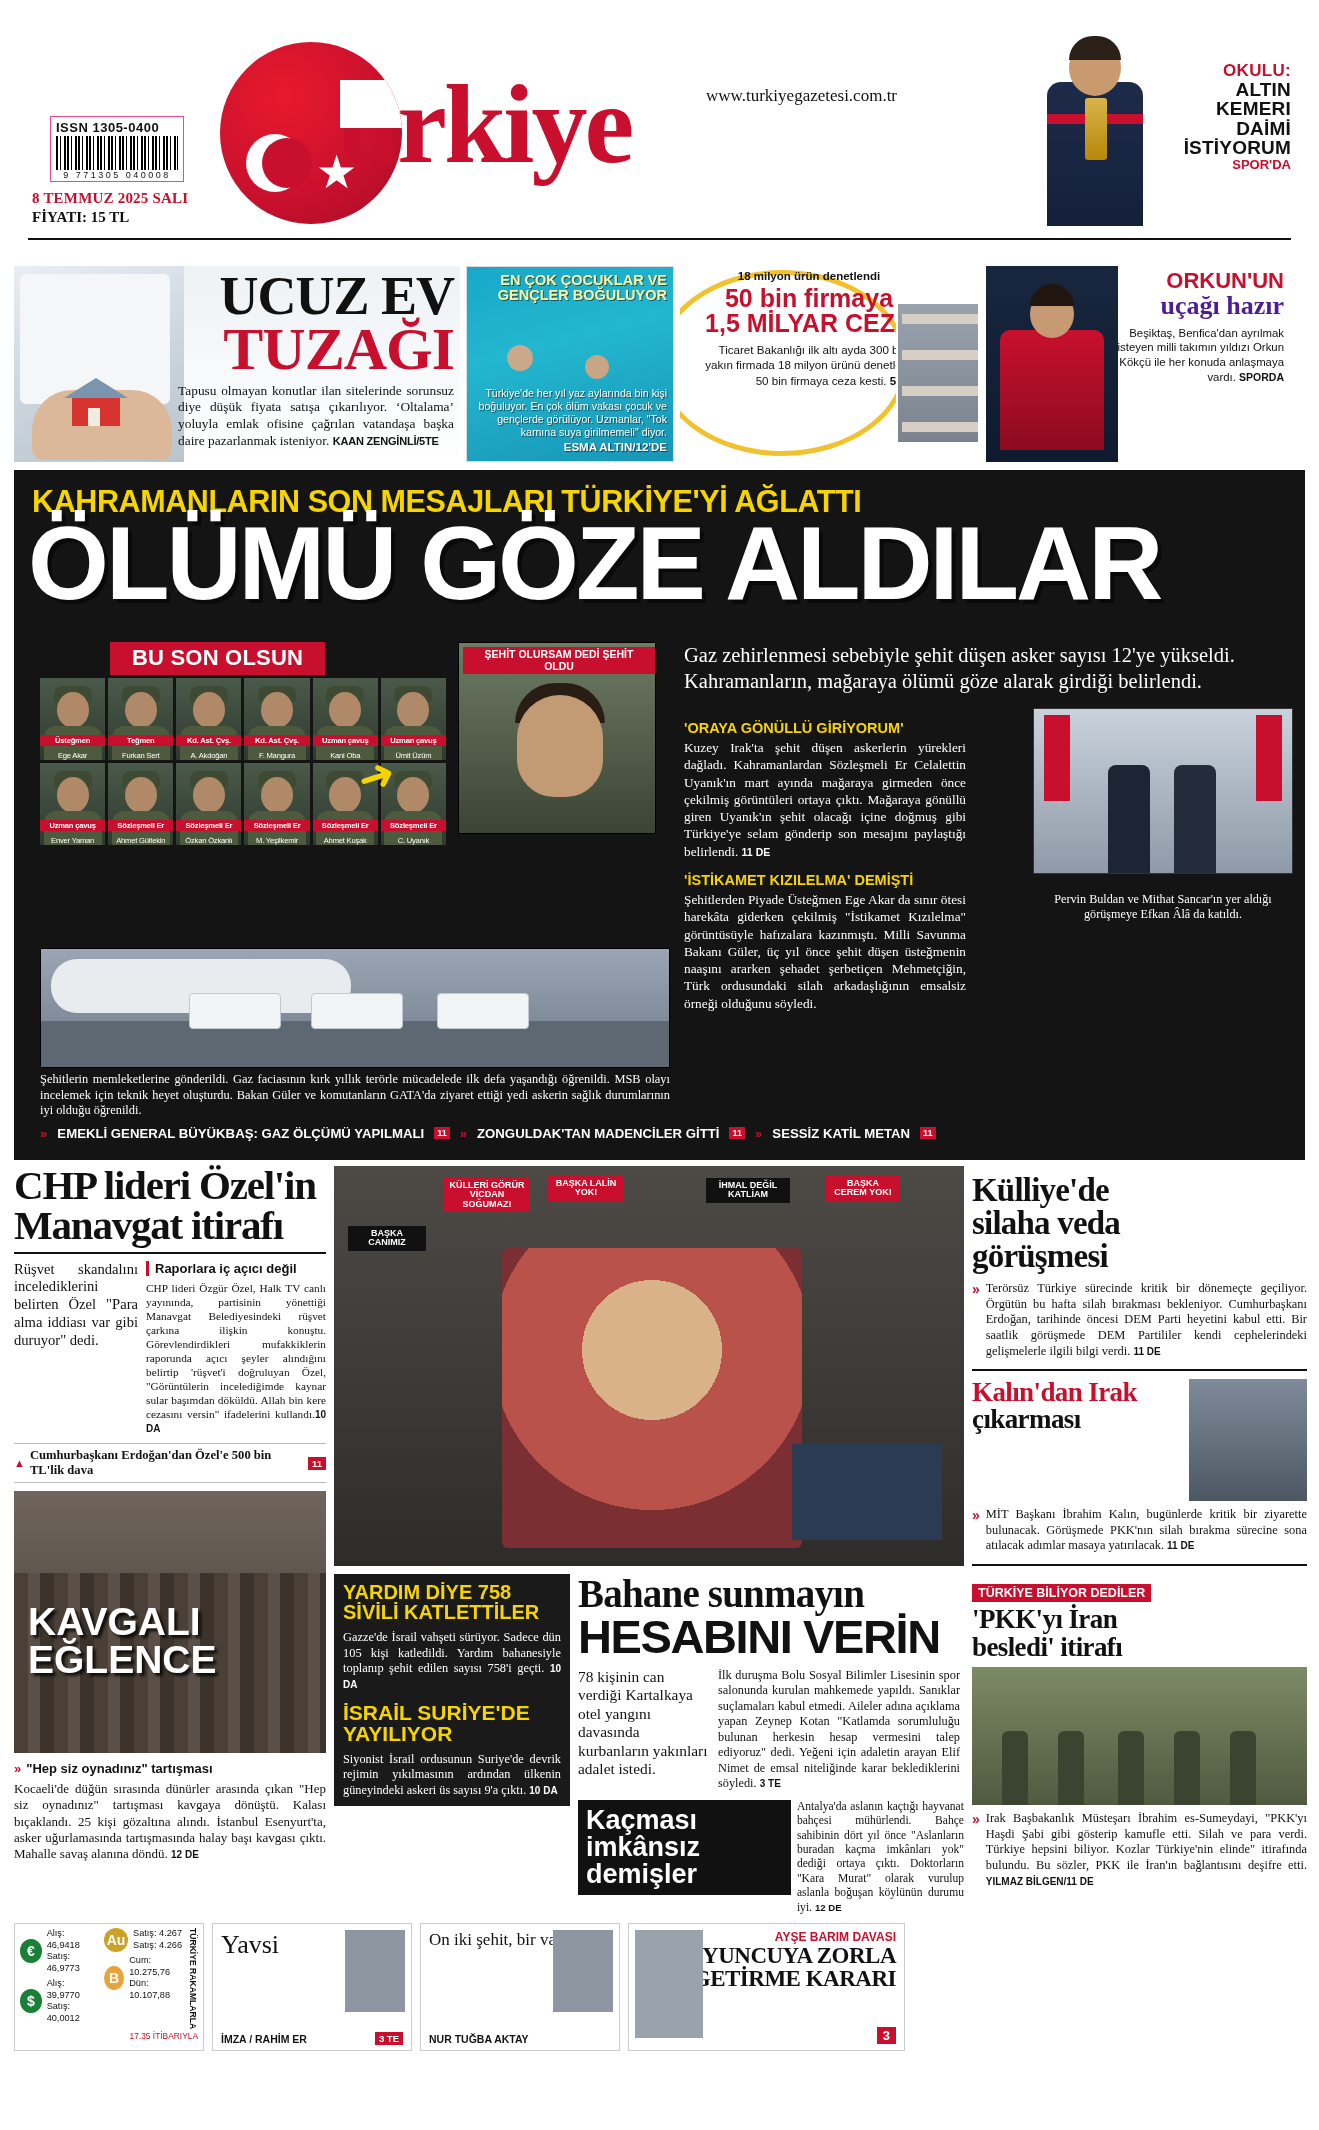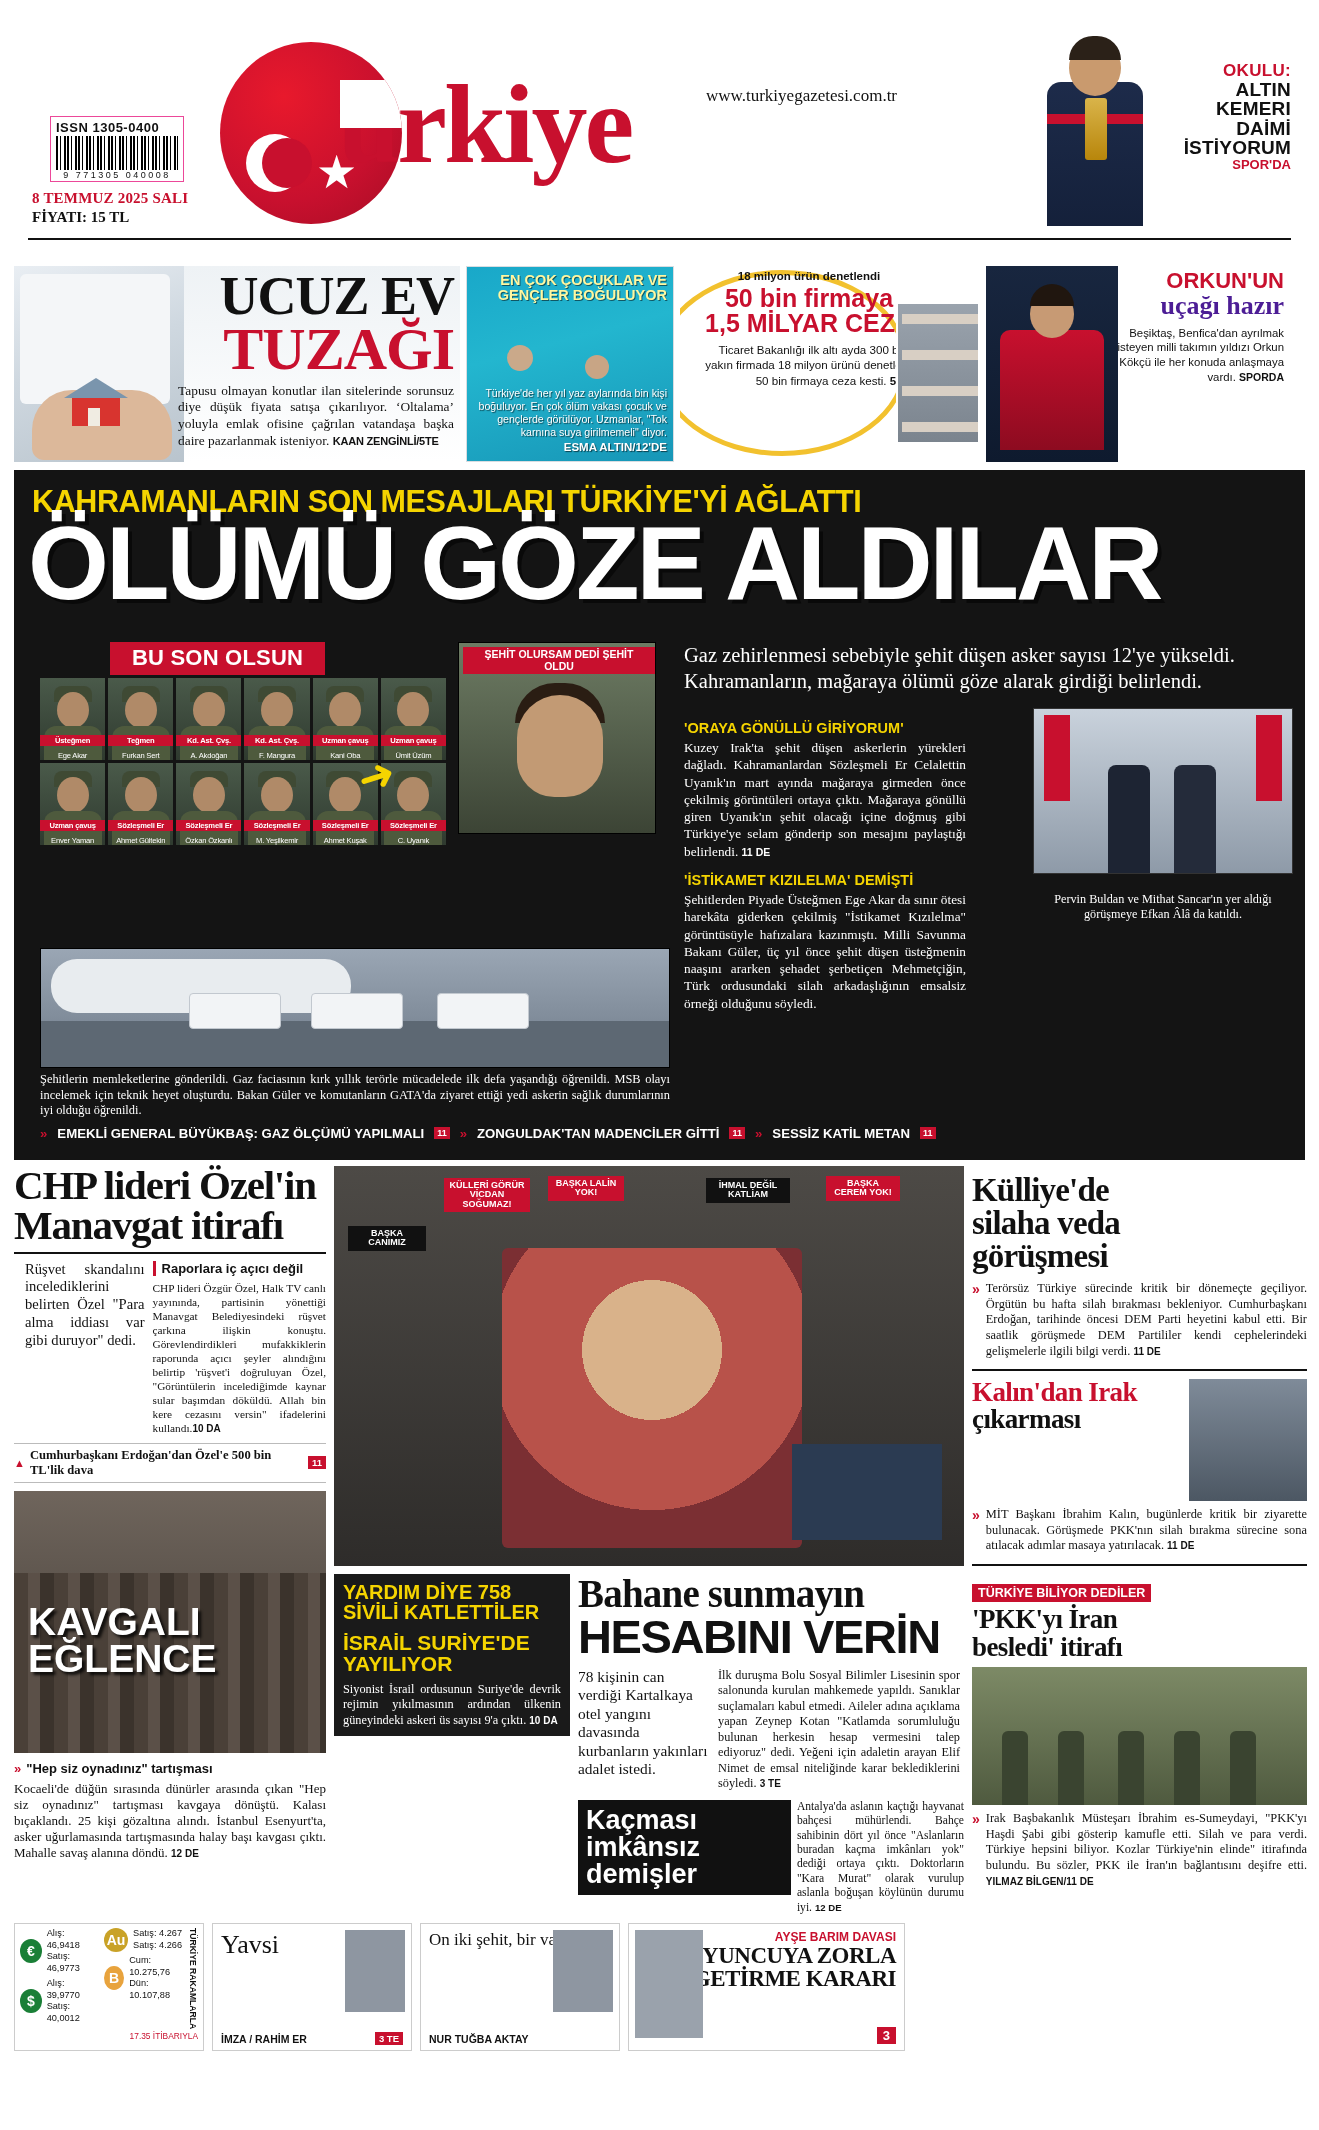--- a/index.html
+++ b/index.html
@@ -190,21 +190,21 @@
   
   .lower { position: relative; margin-top: 6px; display: flex; gap: 8px; }
   .col-left  { width: 312px; }
   .col-mid   { width: 630px; }
   .col-right { width: 335px; }
 
   .chp-h1 { font-family:"Liberation Serif",serif; font-weight:700; font-size: 41px; line-height: .97; letter-spacing:-1.2px; }
   .chp-h2 { font-family:"Liberation Serif",serif; font-weight:700; font-size: 41px; line-height: .97; letter-spacing:-1.2px; }
   .chp-rule { height: 2px; background:#111; margin: 6px 0 7px 0; }
   .chp-two { display:flex; gap: 8px; }
-  .chp-lead { width: 124px; font-family:"Liberation Serif",serif; font-size: 14.6px; line-height: 1.22; text-align: justify; margin-left: 11px;}
+  .chp-lead { width: 124px; font-family:"Liberation Serif",serif; font-size: 14.6px; line-height: 1.22; text-align: justify;}
   .chp-sub { width: 180px; }
   .chp-sub .sh { font-family:"Liberation Sans",sans-serif; font-weight:700; font-size: 13px; border-left: 3px solid #c8102e; padding-left: 6px; }
   .chp-sub .sp { font-family:"Liberation Serif",serif; font-size: 11.3px; line-height: 1.24; text-align: justify; margin-top: 5px; }
   .chp-sub .sp b { font-family:"Liberation Sans",sans-serif; font-size: 10px; }
   .dava-bar { margin-top: 8px; border-top: 1px solid #bbb; border-bottom: 1px solid #bbb; padding: 4px 0;
       font-family:"Liberation Serif",serif; font-weight:700; font-size: 12.6px; display:flex; align-items:center; gap: 5px; }
   .tri { color:#c8102e; font-size: 11px; }
   .pgbox { background:#c8102e; color:#fff; font-family:"Liberation Sans",sans-serif; font-weight:700; font-size: 9.5px; padding: 1px 4px; }
 
   .kavga-photo { position:relative; margin-top: 8px; width: 312px; height: 262px; background: linear-gradient(#6f655c,#3f3934); overflow:hidden; }
@@ -584,20 +584,21 @@
         <div class="banner" style="left:372px;top:12px;width:84px">İHMAL DEĞİL KATLİAM</div>
         <div class="banner b-red" style="left:492px;top:10px;width:74px">BAŞKA CEREM YOK!</div>
         <div class="portrait"></div>
         <div class="flagmark"></div>
       </div>
 
       <div class="bahane-cols" style="gap:8px">
         <div style="width:236px">
           <div class="yardim-box">
             <div class="yardim-t">YARDIM DİYE 758 SİVİLİ KATLETTİLER</div>
+            <div class="yardim-b"><span>Gazze'de İsrail vahşeti sürüyor. Sadece dün 105 kişi katledildi. Yardım bahanesiyle toplanıp şehit edilen sayısı 758'i geçti.</span> <b>10 DA</b></div>
             <div class="israil-t">İSRAİL SURİYE'DE YAYILIYOR</div>
             <div class="israil-b"><span>Siyonist İsrail ordusunun Suriye'de devrik rejimin yıkılmasının ardından ülkenin güneyindeki askeri üs sayısı 9'a çıktı.</span> <b>10 DA</b></div>
           </div>
         </div>
         <div style="width:386px">
           <div class="bahane-h1">Bahane sunmayın</div>
           <div class="bahane-h2">HESABINI VERİN</div>
           <div style="display:flex;gap:10px;margin-top:8px">
             <div style="width:130px;font-family:'Liberation Serif',serif;font-size:15.4px;line-height:1.2">78 kişinin can verdiği Kartalkaya otel yangını davasında kurbanların yakınları adalet istedi.</div>
             <div style="width:242px;font-family:'Liberation Serif',serif;font-size:12.3px;line-height:1.26;text-align:justify"><span>İlk duruşma Bolu Sosyal Bilimler Lisesinin spor salonunda kurulan mahkemede yapıldı. Sanıklar suçlamaları kabul etmedi. Aileler adına açıklama yapan Zeynep Kotan "Katlamda sorumluluğu bulunan herkesin hesap vermesini talep ediyoruz" dedi. Yeğeni için adaletin arayan Elif Nimet de emsal niteliğinde karar beklediklerini söyledi.</span> <b style="font-family:'Liberation Sans',sans-serif;font-size:10px">3 TE</b></div>

